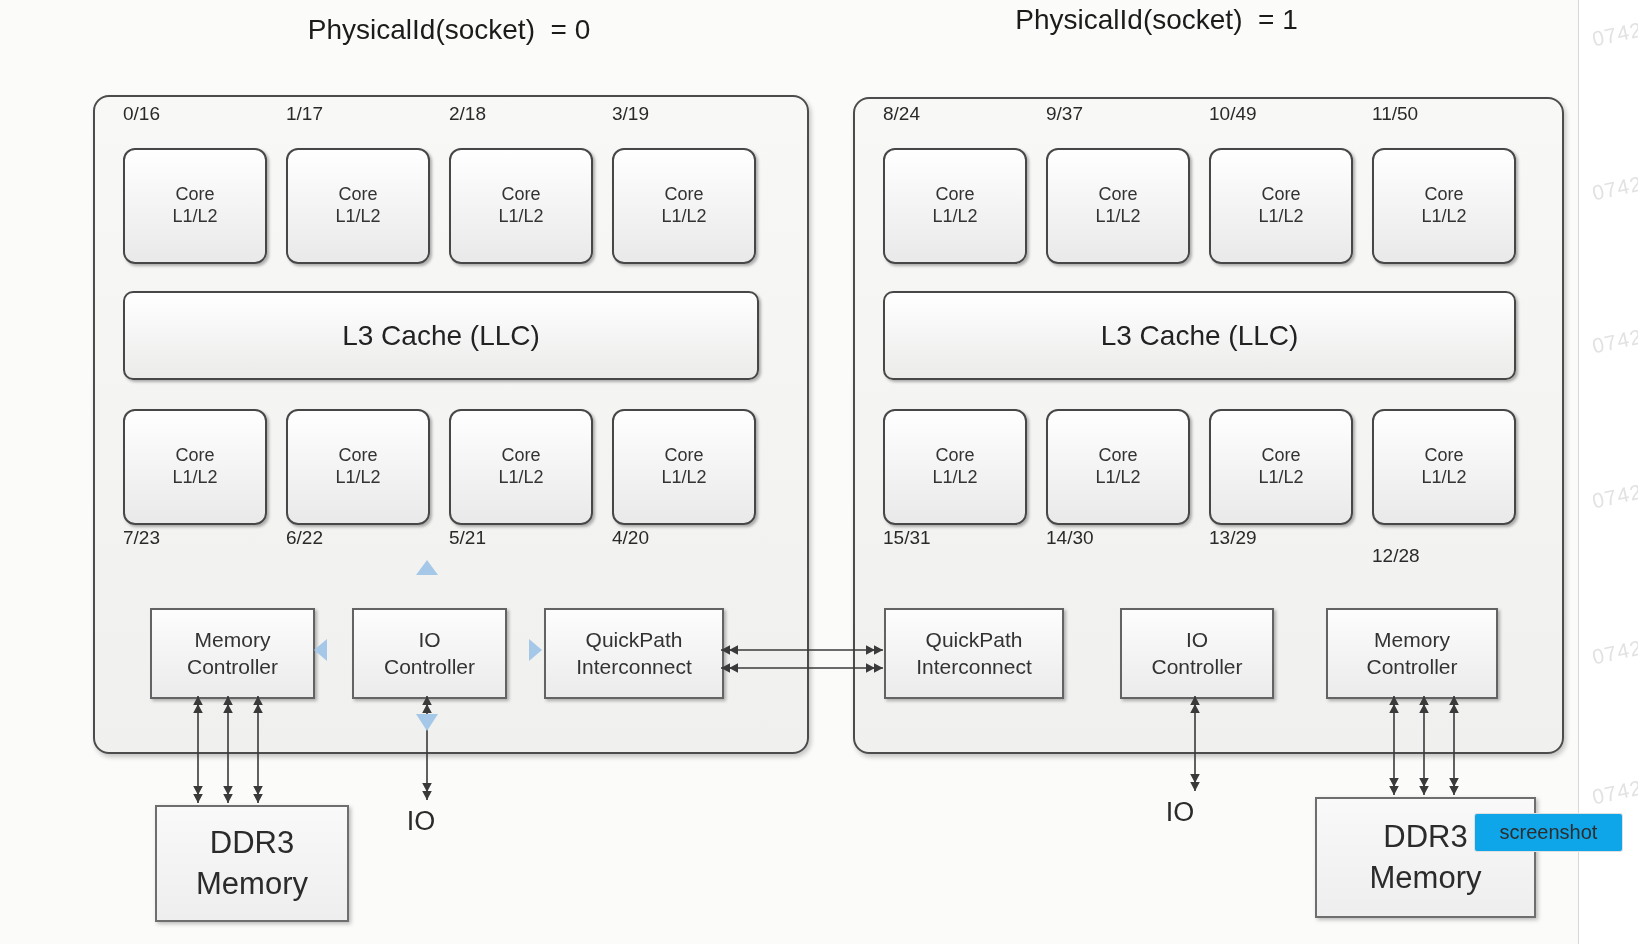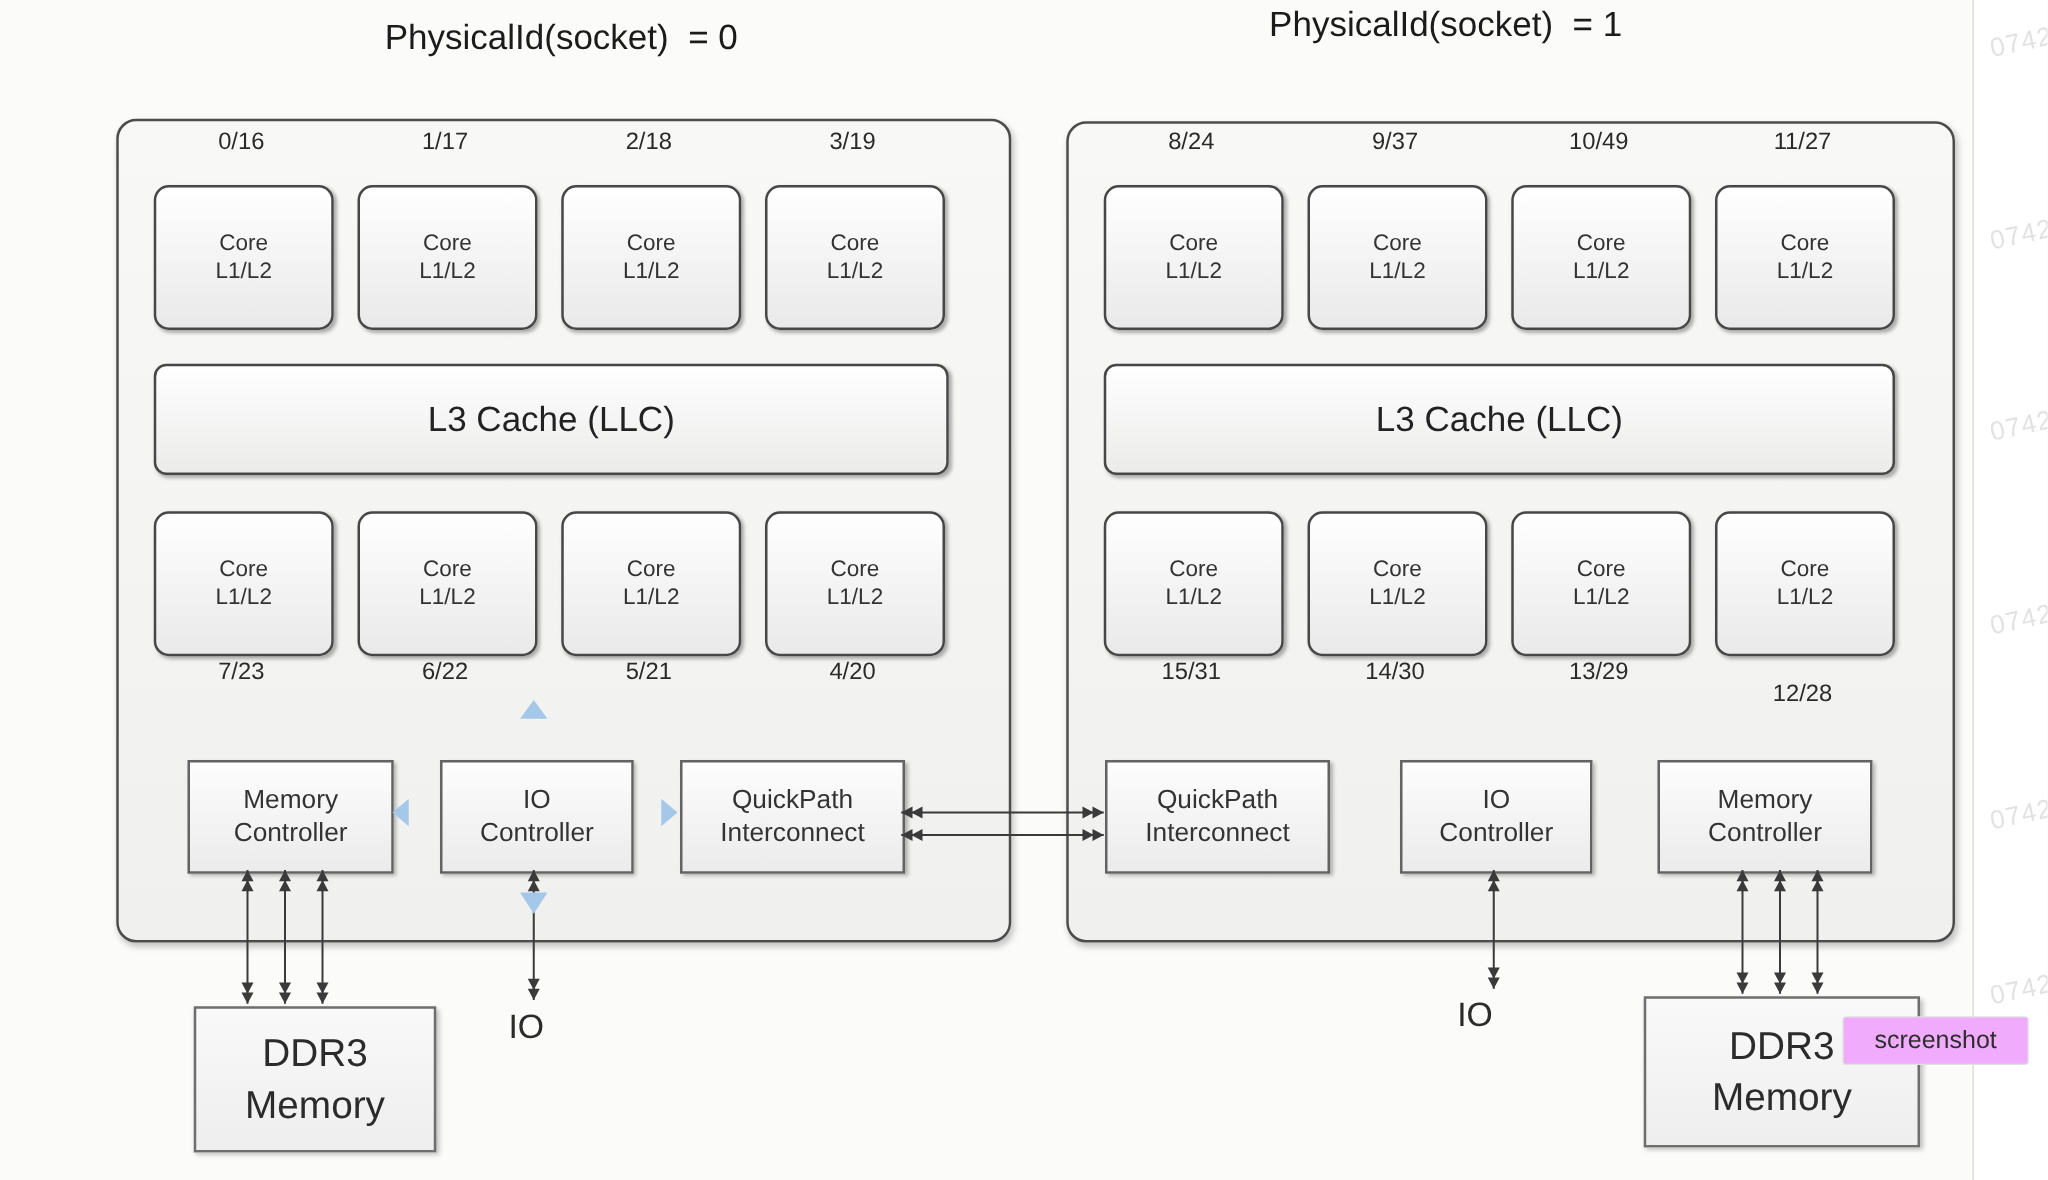--- a/index.html
+++ b/index.html
@@ -22,21 +22,21 @@
   .socket{
     border:2px solid #4c4c4c;border-radius:16px;
     background:linear-gradient(180deg,#f8f8f7 0%,#f0f0ef 100%);
     box-shadow:2px 3px 5px rgba(0,0,0,0.22);
   }
   .socket-title{
     font-size:28px;color:#1b1b1b;text-align:center;white-space:pre;
   }
 
   
-  .cid{width:140px;text-align:center;font-size:19px;color:#2a2a2a;}
+  .cid{width:140px;text-align:left;font-size:19px;color:#2a2a2a;}
   .core{
     width:140px;height:112px;border:2px solid #474747;border-radius:12px;
     background:linear-gradient(180deg,#ffffff 0%,#e9e9e9 100%);
     box-shadow:2px 2px 3px rgba(0,0,0,0.30);
     display:flex;flex-direction:column;align-items:center;justify-content:center;
     font-size:18px;color:#333;line-height:1.22;
   }
 
   
   .l3{
@@ -69,21 +69,21 @@
   
   .tri{width:0;height:0;}
   .tri-up{border-left:11px solid transparent;border-right:11px solid transparent;border-bottom:15px solid #a5c8e8;}
   .tri-down{border-left:11px solid transparent;border-right:11px solid transparent;border-top:17px solid #a5c8e8;}
   .tri-left{border-top:11px solid transparent;border-bottom:11px solid transparent;border-right:13px solid #a5c8e8;}
   .tri-right{border-top:11px solid transparent;border-bottom:11px solid transparent;border-left:13px solid #a5c8e8;}
 
   
   .tooltip{
     left:1475px;top:814px;width:147px;height:37px;
-    background:#f0abfc;border-radius:2px;box-shadow:0 0 0 1px #e0e0e0;
+    background:#0ea5e9;border-radius:2px;box-shadow:0 0 0 1px #e0e0e0;
     display:flex;align-items:center;justify-content:center;
     font-size:20px;color:#2d2d2d;z-index:30;
   }
 
   #arrow-layer{position:absolute;left:0;top:0;z-index:10;pointer-events:none;}
   .over{z-index:20;}
 </style>
 </head>
 <body>
 
@@ -157,21 +157,21 @@
     <div>Controller</div>
   </div>
 <div class="abs ctrl" style="left:544px;top:608px;width:176px">
     <div>QuickPath</div>
     <div>Interconnect</div>
   </div>
 
 <div class="abs cid" style="left:883px;top:103px">8/24</div>
 <div class="abs cid" style="left:1046px;top:103px">9/37</div>
 <div class="abs cid" style="left:1209px;top:103px">10/49</div>
-<div class="abs cid" style="left:1372px;top:103px">11/27</div>
+<div class="abs cid" style="left:1372px;top:103px">11/50</div>
 <div class="abs core" style="left:883px;top:148px">
     <div>Core</div>
     <div>L1/L2</div>
   </div>
 <div class="abs core" style="left:1046px;top:148px">
     <div>Core</div>
     <div>L1/L2</div>
   </div>
 <div class="abs core" style="left:1209px;top:148px">
     <div>Core</div>

